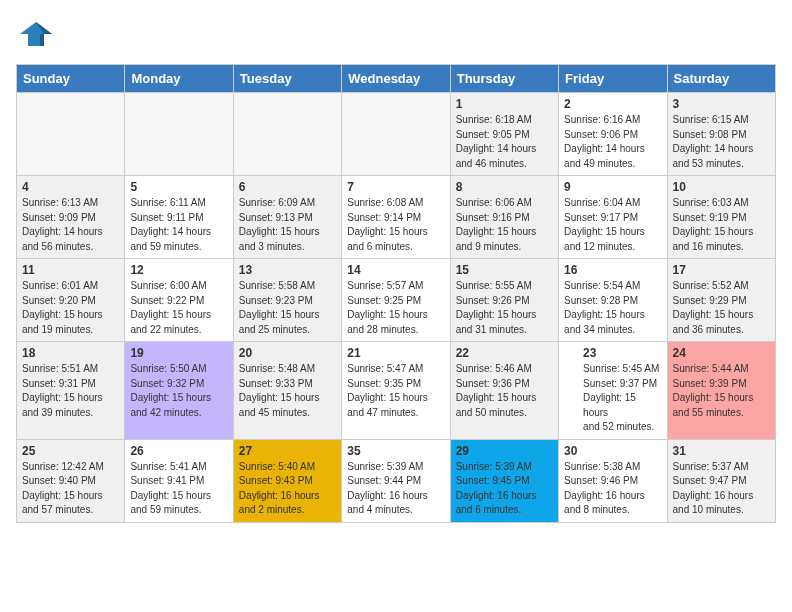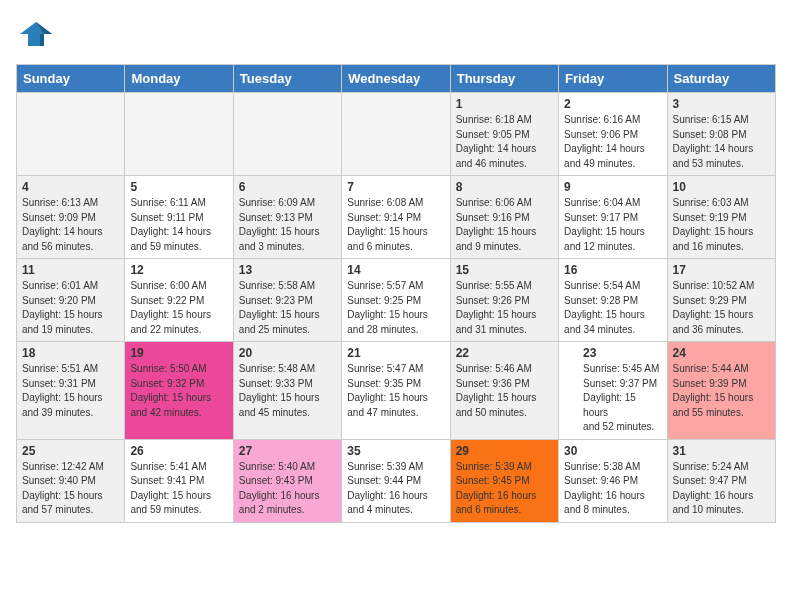--- a/index.html
+++ b/index.html
@@ -250,35 +250,35 @@
         </td>
         <td style="background: rgb(255, 255, 255); margin-left: 40px;">
           <span class="day-num">16</span>
           <div class="cell-content" style="white-space: pre-line;">Sunrise: 5:54 AM
 Sunset: 9:28 PM
 Daylight: 15 hours
 and 34 minutes.</div>
         </td>
         <td style="background: rgb(240, 240, 240);">
           <span class="day-num">17</span>
-          <div class="cell-content" style="white-space: pre-line;">Sunrise: 10:52 AM
+          <div class="cell-content" style="white-space: pre-line;">Sunrise: 5:52 AM
 Sunset: 9:29 PM
 Daylight: 15 hours
 and 36 minutes.</div>
         </td>
       </tr>
       <tr>
         <td style="background: rgb(240, 240, 240);">
           <span class="day-num">18</span>
           <div class="cell-content" style="white-space: pre-line;">Sunrise: 5:51 AM
 Sunset: 9:31 PM
 Daylight: 15 hours
 and 39 minutes.</div>
         </td>
-        <td style="background: #ec4899; margin-left: 15px;">
+        <td style="background: #c4b5fd; margin-left: 15px;">
           <span class="day-num">19</span>
           <div class="cell-content" style="white-space: pre-line;">Sunrise: 5:50 AM
 Sunset: 9:32 PM
 Daylight: 15 hours
 and 42 minutes.</div>
         </td>
         <td style="background: rgb(240, 240, 240);">
           <span class="day-num">20</span>
           <div class="cell-content" style="white-space: pre-line;">Sunrise: 5:48 AM
 Sunset: 9:33 PM
@@ -322,50 +322,50 @@
 Daylight: 15 hours
 and 57 minutes.</div>
         </td>
         <td style="background: rgb(255, 255, 255);">
           <span class="day-num">26</span>
           <div class="cell-content" style="white-space: pre-line;">Sunrise: 5:41 AM
 Sunset: 9:41 PM
 Daylight: 15 hours
 and 59 minutes.</div>
         </td>
-        <td style="background: #f9a8d4;">
+        <td style="background: #eab308;">
           <span class="day-num">27</span>
           <div class="cell-content" style="white-space: pre-line;">Sunrise: 5:40 AM
 Sunset: 9:43 PM
 Daylight: 16 hours
 and 2 minutes.</div>
         </td>
         <td style="background: rgb(255, 255, 255);">
           <span class="day-num">35</span>
           <div class="cell-content" style="white-space: pre-line;">Sunrise: 5:39 AM
 Sunset: 9:44 PM
 Daylight: 16 hours
 and 4 minutes.</div>
         </td>
-        <td style="background: #f97316; margin-left: 12px;">
+        <td style="background: #0ea5e9; margin-left: 12px;">
           <span class="day-num">29</span>
           <div class="cell-content" style="white-space: pre-line;">Sunrise: 5:39 AM
 Sunset: 9:45 PM
 Daylight: 16 hours
 and 6 minutes.</div>
         </td>
         <td style="background: rgb(255, 255, 255);">
           <span class="day-num">30</span>
           <div class="cell-content" style="white-space: pre-line;">Sunrise: 5:38 AM
 Sunset: 9:46 PM
 Daylight: 16 hours
 and 8 minutes.</div>
         </td>
         <td style="background: rgb(240, 240, 240);">
           <span class="day-num">31</span>
-          <div class="cell-content" style="white-space: pre-line;">Sunrise: 5:24 AM
+          <div class="cell-content" style="white-space: pre-line;">Sunrise: 5:37 AM
 Sunset: 9:47 PM
 Daylight: 16 hours
 and 10 minutes.</div>
         </td>
       </tr>
     </tbody>
 </table>
 
 </body></html>

